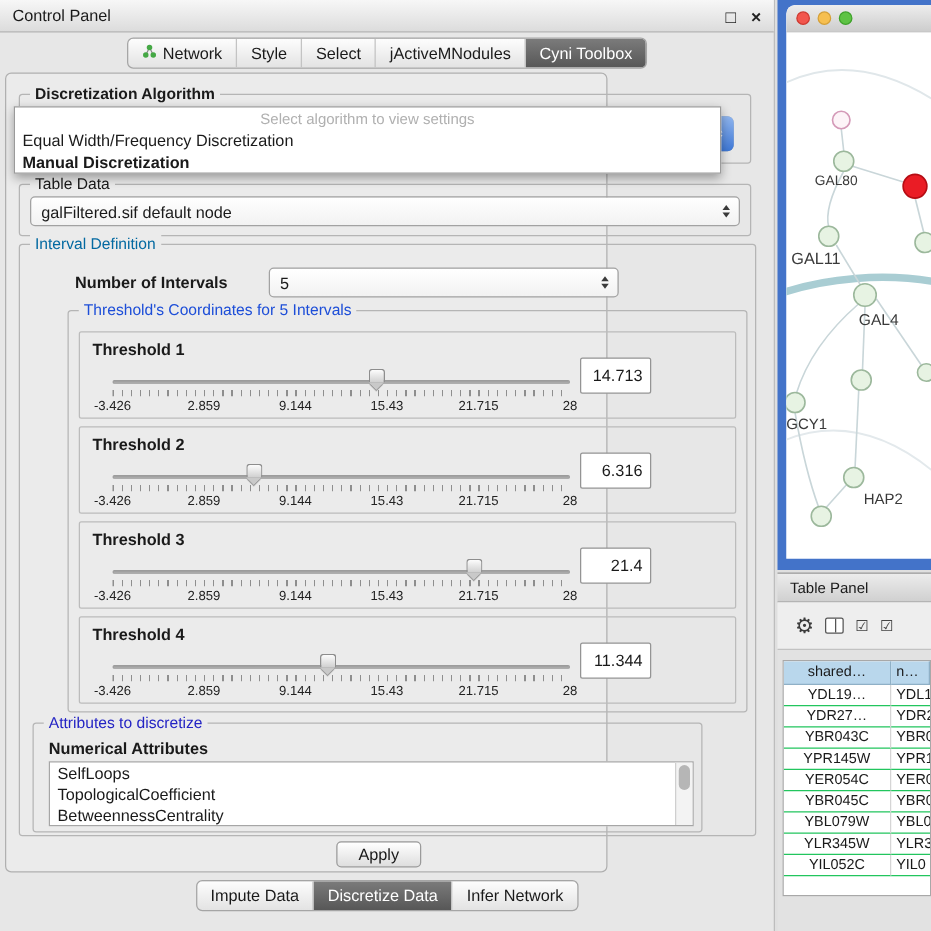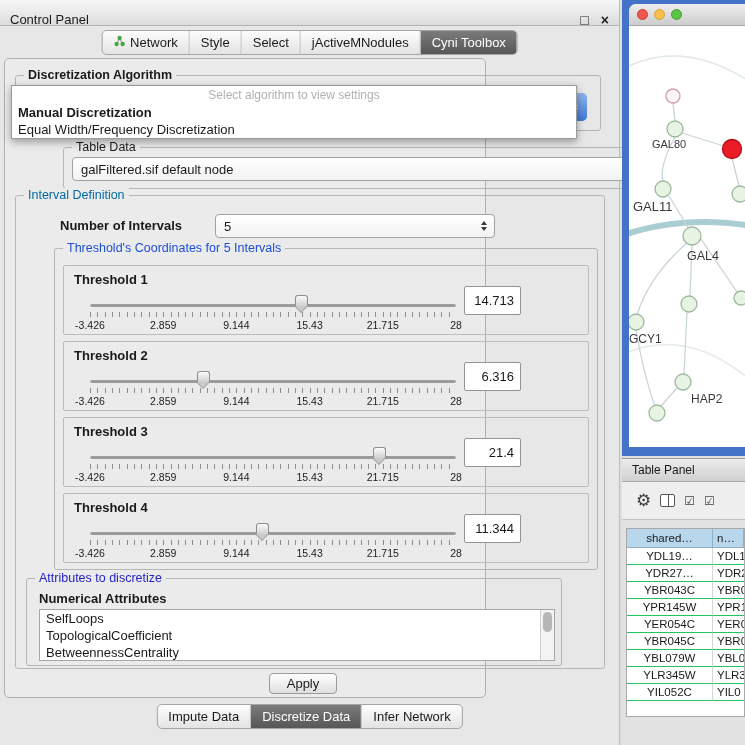--- a/index.html
+++ b/index.html
@@ -1,21 +1,21 @@
 <!DOCTYPE html>
 <html><head>
 <meta charset="utf-8">
 <style>
   * { box-sizing: border-box; margin: 0; padding: 0; }
   html,body { width:745px; height:745px; }
   body { position:relative; background:#dfdfdf; font-family:"Liberation Sans",sans-serif; overflow:hidden; color:#1a1a1a; }
 
   
   .control-panel { position:absolute; left:0; top:0; width:620px; height:745px; background:#e7e7e7; border-right:1px solid #bdbdbd; }
-  .titlebar { height:26px; background:linear-gradient(#f7f7f7,#dcdcdc); border-bottom:1px solid #b3b3b3; display:flex; align-items:flex-start; padding:12px 10px; font-size:13px; }
+  .titlebar { height:26px; background:linear-gradient(#f7f7f7,#dcdcdc); border-bottom:1px solid #b3b3b3; display:flex; align-items:center; padding:12px 10px; font-size:13px; }
   .titlebar .t { flex:1; }
   .win-ic { font-size:14px; font-weight:bold; margin-left:12px; color:#222; cursor:default; }
 
   .seg-tabs { position:absolute; left:50%; transform:translateX(-50%); display:inline-flex; border:1px solid #a5a5a5; border-radius:5px; background:linear-gradient(#fdfdfd,#e3e3e3); overflow:hidden; white-space:nowrap; }
   .seg-tab { padding:4px 11px; font-size:13px; border-left:1px solid #c3c3c3; display:flex; align-items:center; gap:5px; }
   .seg-tab:first-child { border-left:none; }
   .seg-tab.sel { background:linear-gradient(#7b7b7b,#575757); color:#fff; }
   .top-tabs { top:30px; }
   .bottom-tabs { top:704px; }
 
@@ -130,25 +130,25 @@
     </div>
     <div class="hidden-combo">
       <span class="cap">
           <i class="up"></i>
           <i class="dn"></i>
         </span>
     </div>
 
     <div class="popup">
       <div class="ph">Select algorithm to view settings</div>
+      <div class="opt">Equal Width/Frequency Discretization</div>
       <div class="opt b">Manual Discretization</div>
-      <div class="opt">Equal Width/Frequency Discretization</div>
-    </div>
-
-    <div class="group" style="left:10px; top:88px; width:586px; height:42px;margin-left:48px;">
+    </div>
+
+    <div class="group" style="left:10px; top:88px; width:586px; height:42px;">
       <span class="group-title">Table Data</span>
       <div class="combo" style="left:8px; top:9px; width:568px; height:24px;">
         <span>galFiltered.sif default node</span>
         <span class="arrows">
             <i class="up"></i>
             <i class="dn"></i>
           </span>
       </div>
     </div>
 

